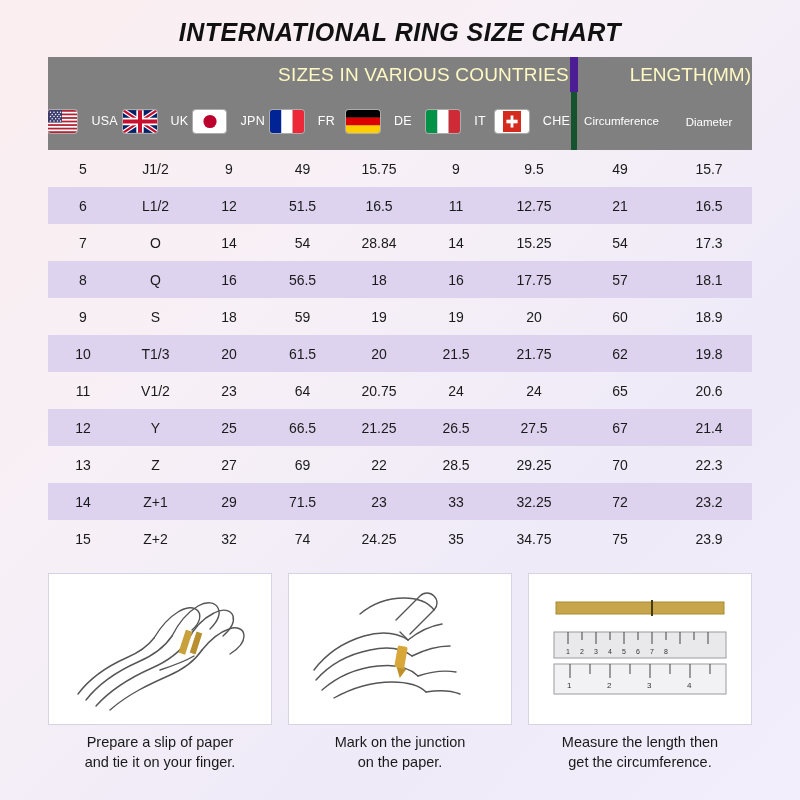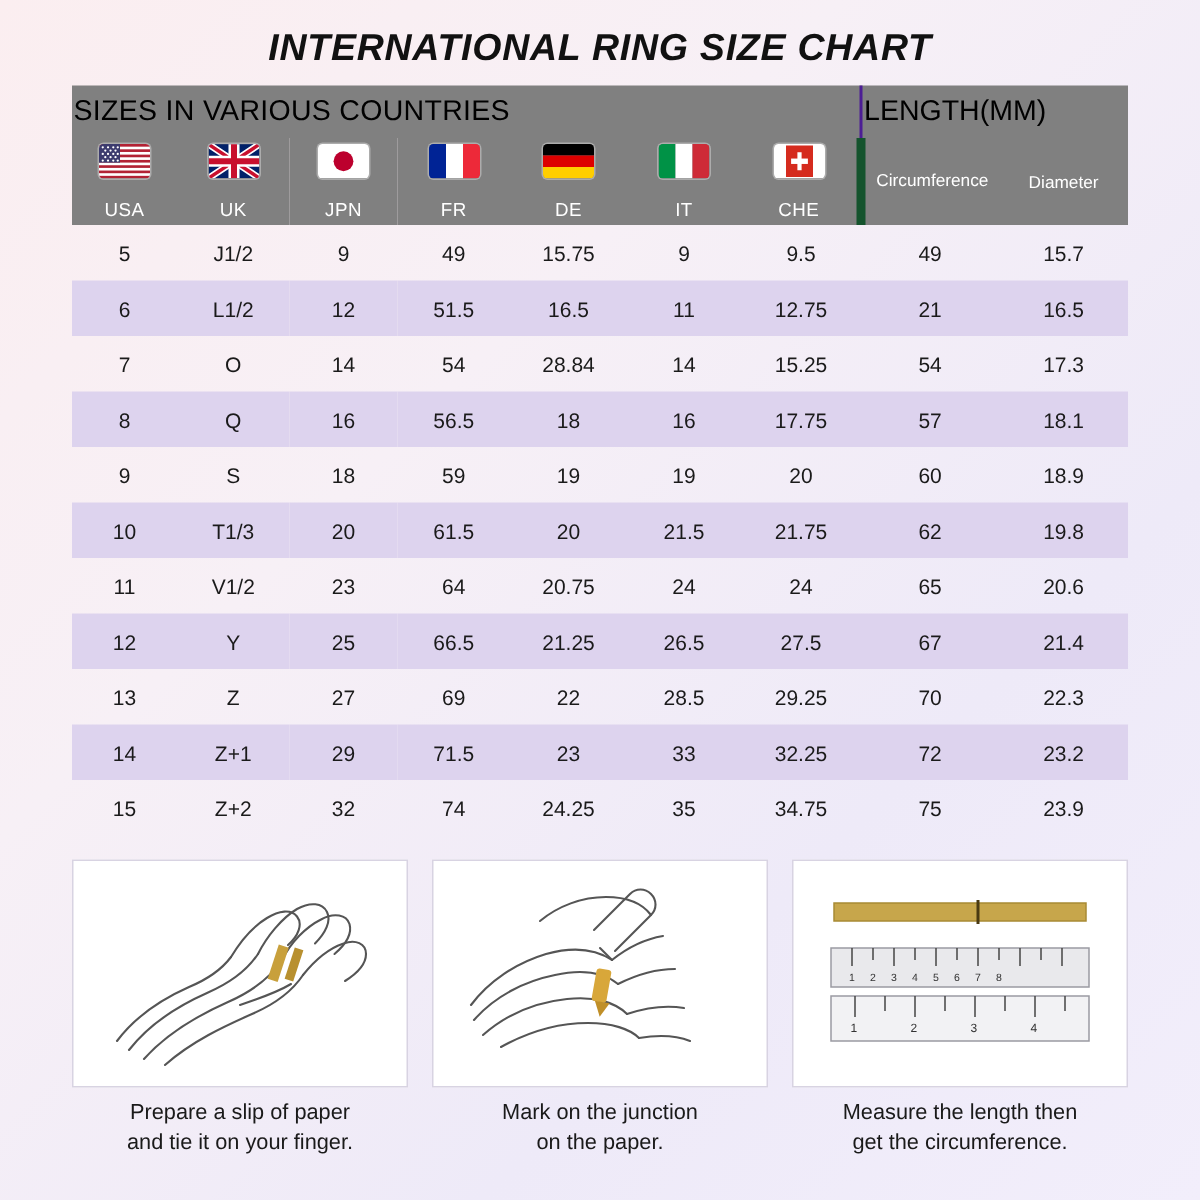--- a/index.html
+++ b/index.html
@@ -30,49 +30,48 @@
     color: #111;
     margin: 6px 0 10px 0;
   }
   table.chart {
     border-collapse: collapse;
     width: 704px;
     table-layout: fixed;
   }
   .hdr-band td {
     background: #808080;
-    color: #000000;
+    color: #fef9c3;
     font-size: 19px;
-    text-align: left;
+    text-align: right;
     height: 33px;
     vertical-align: middle;
     border: none;
   }
   .hdr-band td.sizes {
     letter-spacing: 0.2px;
   }
   .hdr-band td.length {
-    border-left: 2px solid #4c1d95;
+    border-left: 8px solid #4c1d95;
   }
   .flag-row td {
     background: #808080;
     color: #ffffff;
     text-align: center;
     vertical-align: middle;
     height: 58px;
     border: none;
     padding: 0;
   }
   .flag-row td.sub {
     border-left: 6px solid #14532d;
     font-size: 11.5px;
   }
   .flagwrap {
     display: flex;
-    flex-direction: column;
     align-items: center;
     justify-content: center;
     gap: 14px;
   }
   .flag {
     width: 34px;
     height: 23px;
     border-radius: 3px;
     overflow: hidden;
     display: block;

